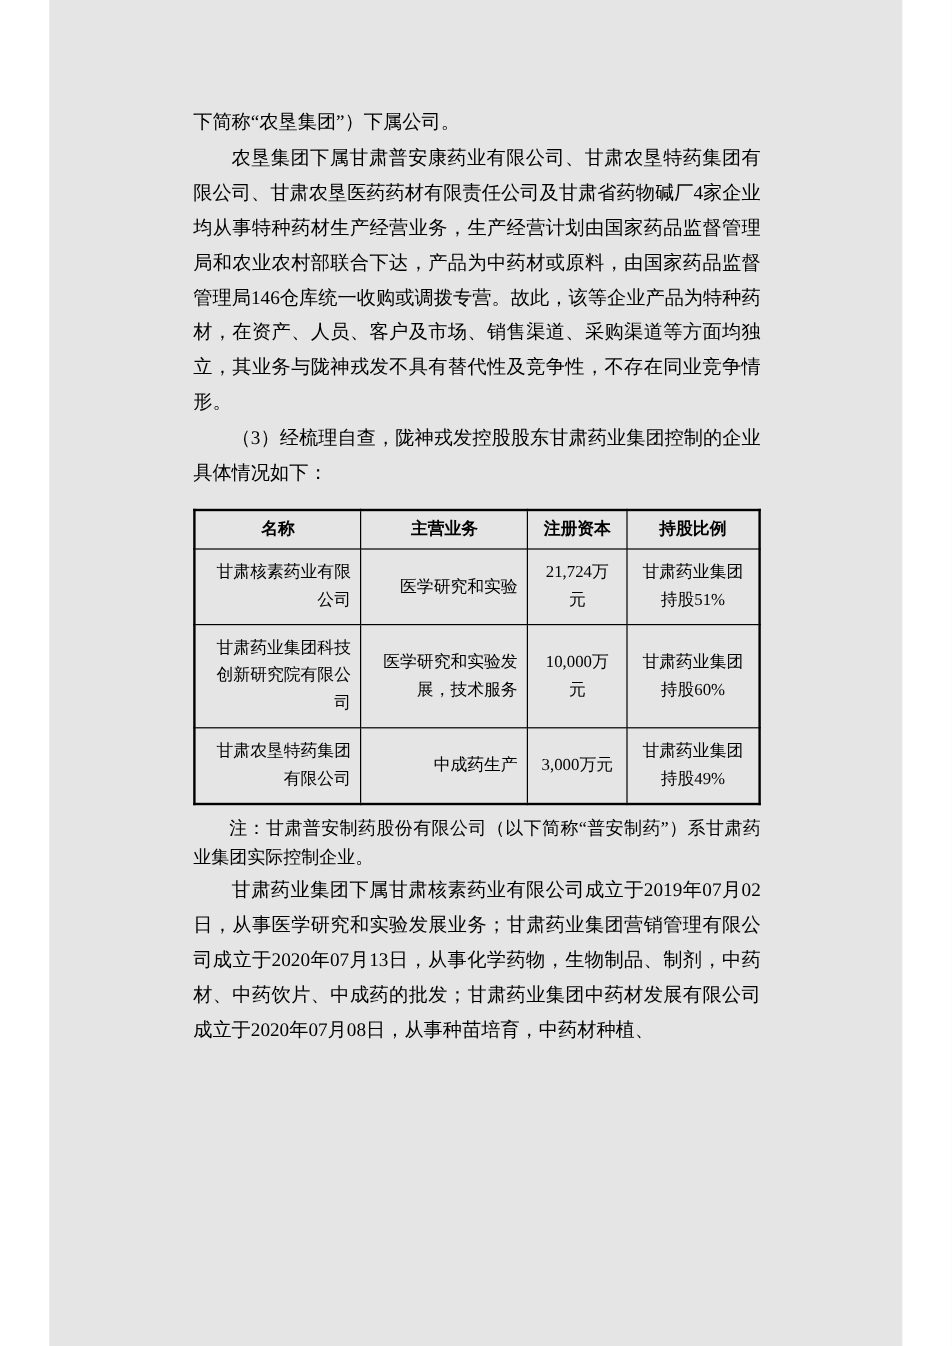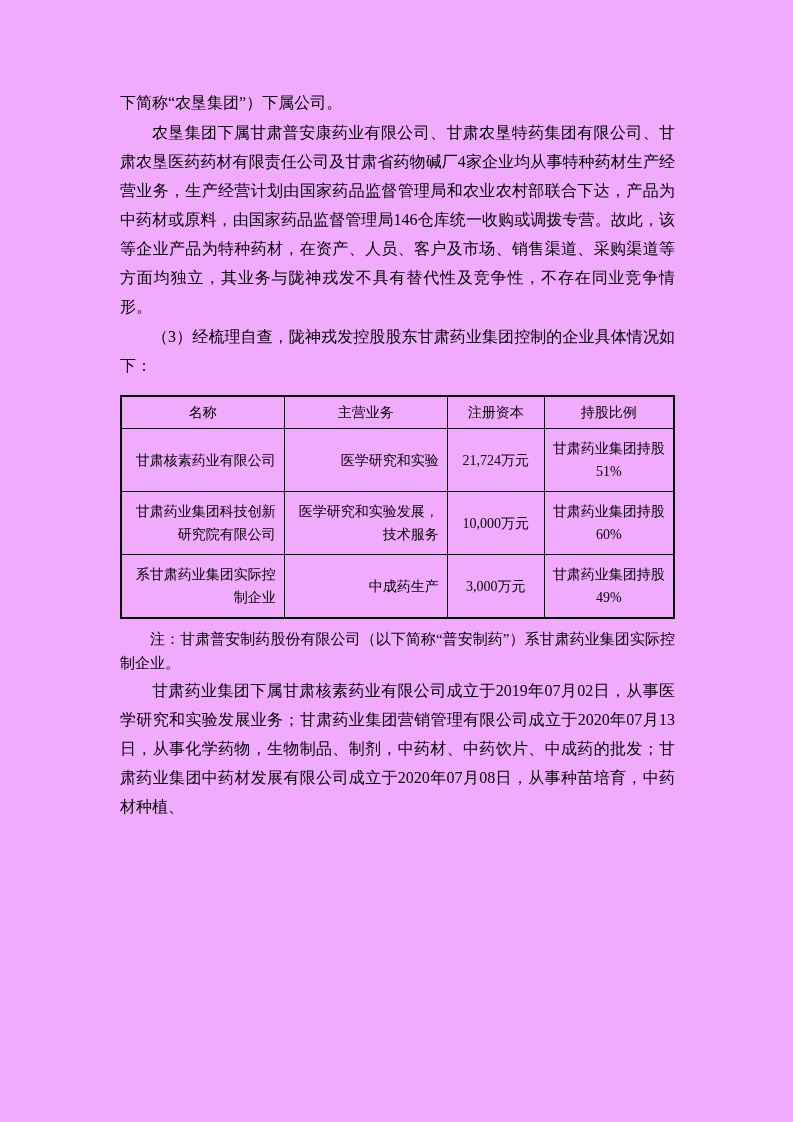--- a/index.html
+++ b/index.html
@@ -2,24 +2,24 @@
 <html><head>
 <meta charset="utf-8">
 <style>
   html, body {
     margin: 0;
     padding: 0;
     background: #ffffff;
   }
   .page {
     position: relative;
-    width: 793px;
+    width: 711px;
     height: 1122px;
     margin: 0 auto;
-    background: #f0abfc;
+    background: #e5e5e5;
     box-sizing: border-box;
     padding: 88px 118px 0 120px;
     font-family: "Liberation Serif", "DejaVu Serif", serif;
     color: #000000;
     overflow: hidden;
   }
   p.body-text {
     margin: 0;
     font-size: 16px;
     line-height: 29px;
@@ -40,21 +40,21 @@
   table.company-table th,
   table.company-table td {
     border: 1px solid #000000;
     font-size: 14px;
     line-height: 23px;
     vertical-align: middle;
     word-break: break-all;
     color: #000000;
   }
   table.company-table th {
-    font-weight: normal;
+    font-weight: bold;
     text-align: center;
     padding: 4px 6px;
   }
   table.company-table td {
     padding: 8px 8px;
     text-align: right;
   }
   table.company-table td.cell-capital,
   table.company-table td.cell-share {
     text-align: center;
@@ -108,21 +108,21 @@
         <td class="cell-capital">21,724万元</td>
         <td class="cell-share">甘肃药业集团持股51%</td>
       </tr>
       <tr>
         <td class="cell-name">甘肃药业集团科技创新研究院有限公司</td>
         <td class="cell-business">医学研究和实验发展，技术服务</td>
         <td class="cell-capital">10,000万元</td>
         <td class="cell-share">甘肃药业集团持股60%</td>
       </tr>
       <tr>
-        <td class="cell-name">系甘肃药业集团实际控制企业</td>
+        <td class="cell-name">甘肃农垦特药集团有限公司</td>
         <td class="cell-business">中成药生产</td>
         <td class="cell-capital">3,000万元</td>
         <td class="cell-share">甘肃药业集团持股49%</td>
       </tr>
     </tbody>
   </table>
 
   <p class="note">注：甘肃普安制药股份有限公司（以下简称“普安制药”）系甘肃药业集团实际控制企业。</p>
 
   <p class="body-text indent spaced">甘肃药业集团下属甘肃核素药业有限公司成立于2019年07月02日，从事医学研究和实验发展业务；甘肃药业集团营销管理有限公司成立于2020年07月13日，从事化学药物，生物制品、制剂，中药材、中药饮片、中成药的批发；甘肃药业集团中药材发展有限公司成立于2020年07月08日，从事种苗培育，中药材种植、</p>

